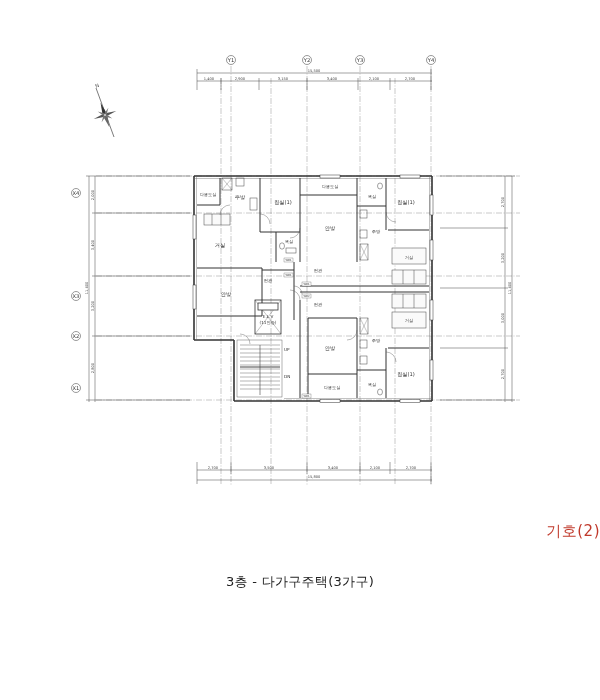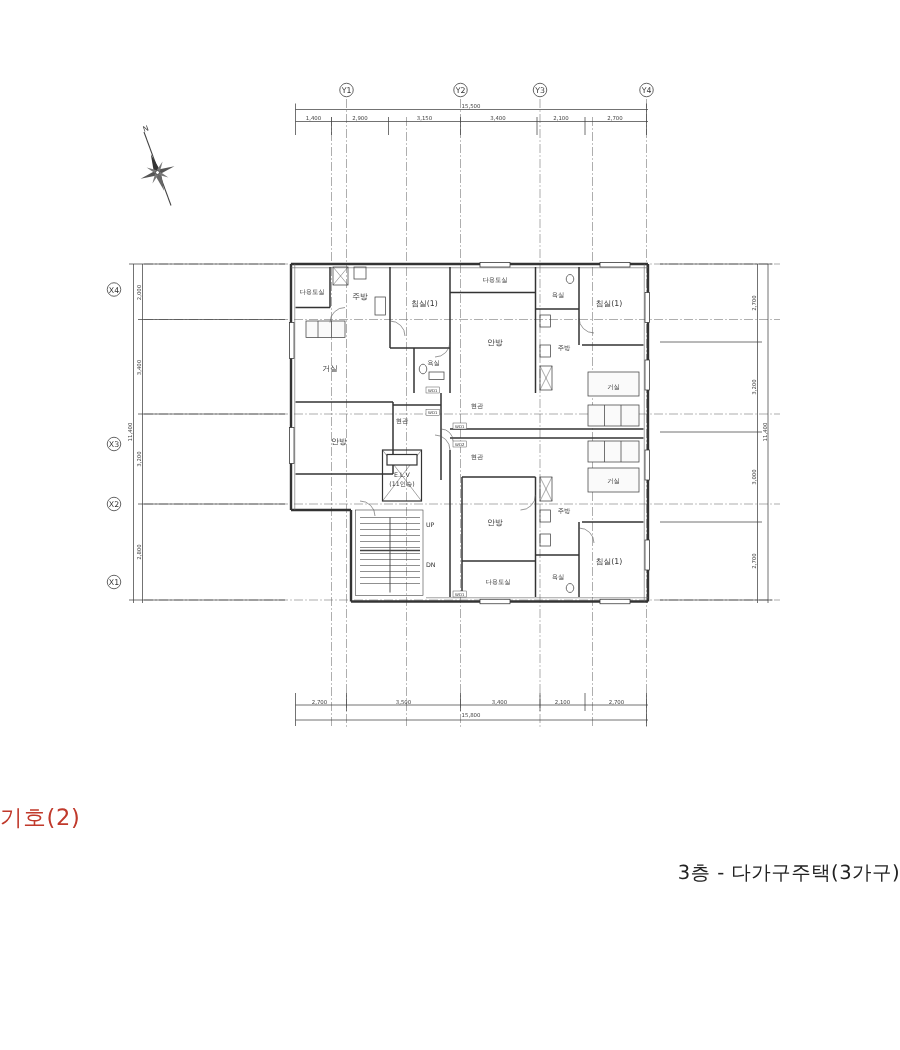--- a/index.html
+++ b/index.html
@@ -1,21 +1,21 @@
 <!DOCTYPE html>
 <html><head>
 <meta charset="utf-8">
 <style>
   html, body { margin:0; padding:0; background:#ffffff; }
   body { width:600px; height:700px; position:relative; overflow:hidden;
          font-family:"DejaVu Sans", sans-serif; color:#222; }
   .plan { position:absolute; left:0; top:0; width:600px; height:500px; }
-  .caption-title { position:absolute; left:0; width:600px; top:536px; text-align:left;
+  .caption-title { position:absolute; left:0; width:600px; top:522px; text-align:right;
          font-family:"DejaVu Sans", sans-serif; font-size:15px; color:#c0392b; letter-spacing:0.5px; }
-  .caption-sub { position:absolute; left:0; width:600px; top:573px; text-align:right;
+  .caption-sub { position:absolute; left:0; width:600px; top:573px; text-align:center;
          font-family:"DejaVu Sans", sans-serif; font-size:13px; color:#222; letter-spacing:0.3px; }
   svg text { font-family:"DejaVu Sans", sans-serif; }
   .dim { font-size:3.6px; fill:#444; }
   .room { font-size:5.2px; fill:#333; }
   .roomsm { font-size:4.2px; fill:#333; }
   .gridlbl { font-size:5.2px; fill:#333; }
 </style>
 </head>
 <body>
 

